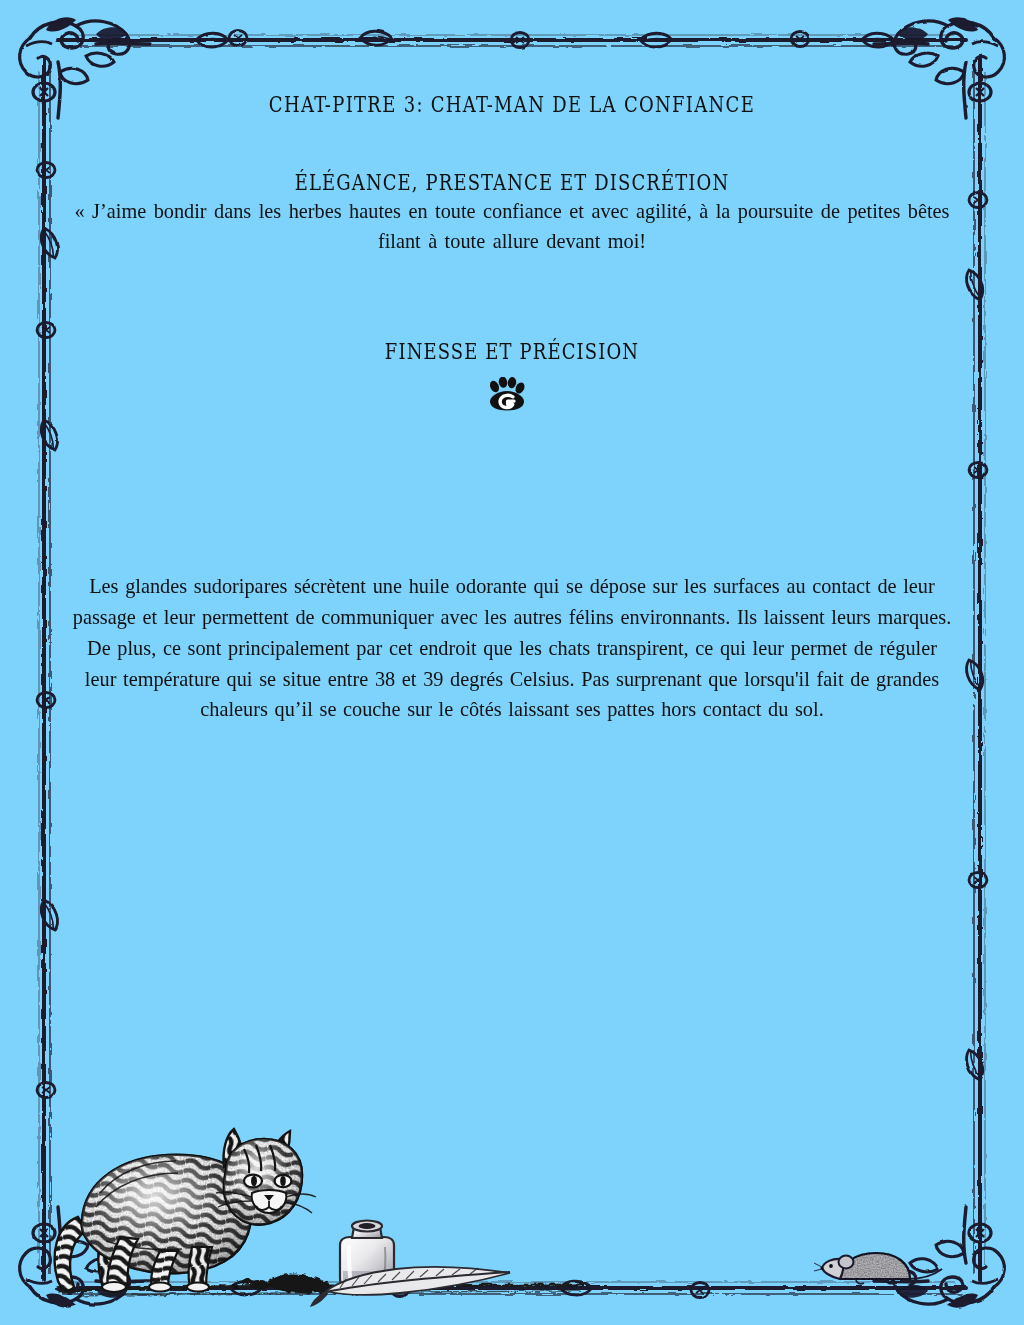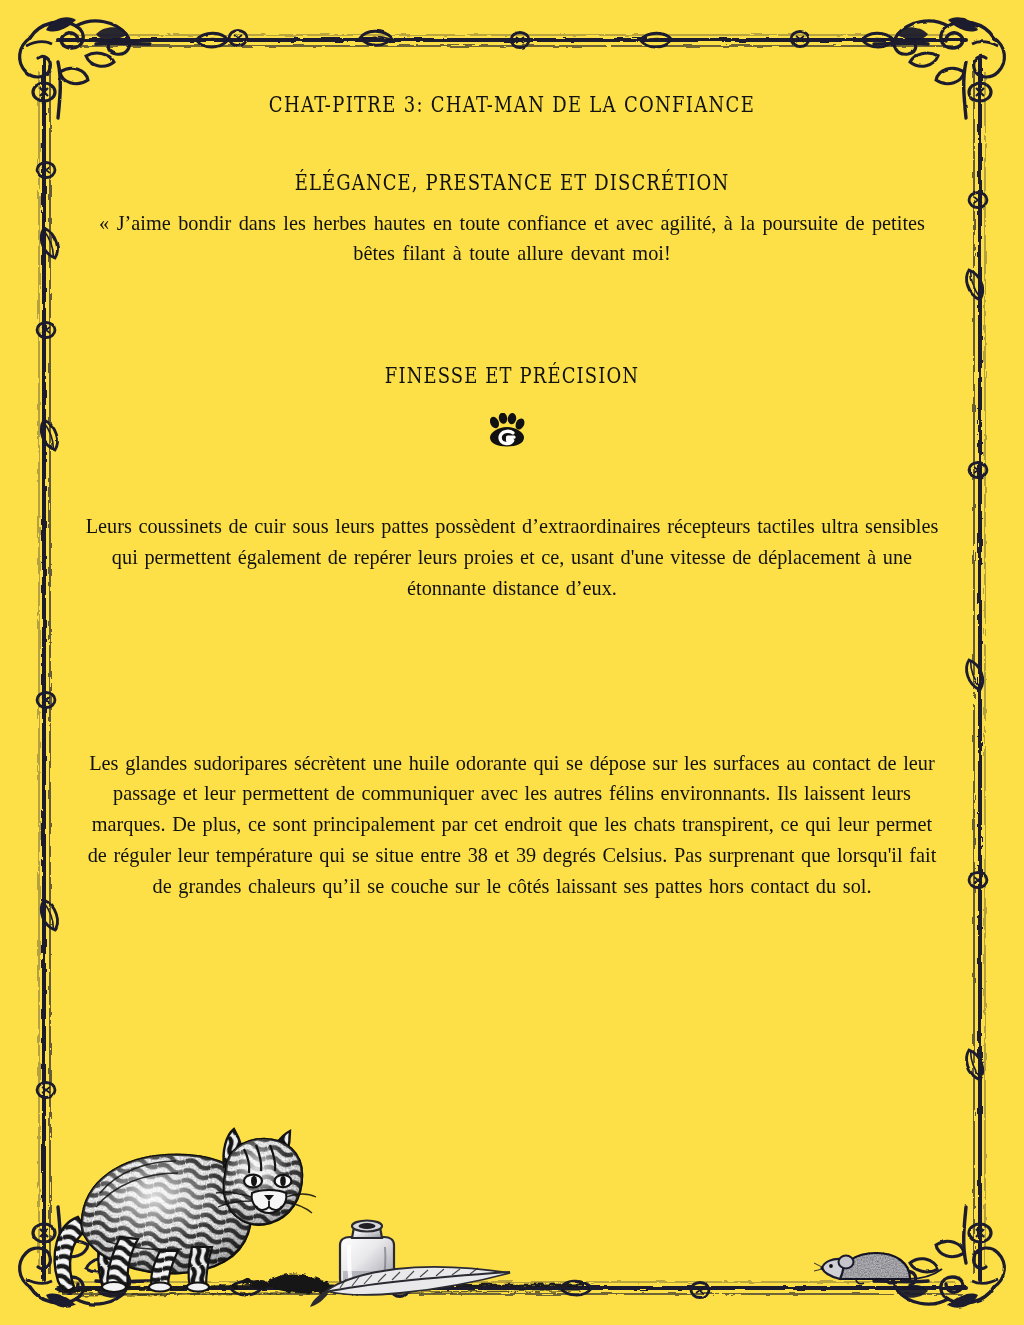--- a/index.html
+++ b/index.html
@@ -15,21 +15,21 @@
     color: #111111;
     position: relative;
   }
 
   
   .page {
     position: absolute;
     inset: 0;
     width: 1024px;
     height: 1325px;
-    background: #fde047;
+    background: #7dd3fc;
   }
   .border-frame {
     position: absolute;
     inset: 0;
     width: 1024px;
     height: 1325px;
     pointer-events: none;
   }
   .border-frame svg { display: block; }
 
@@ -59,21 +59,21 @@
     font-weight: 400;
     line-height: 1.2;
     margin: 0;
     font-family: "DejaVu Serif Condensed", "Liberation Serif", serif;
     transform: scaleX(0.93);
   }
 
   .para {
     font-size: 20.3px;
     line-height: 1.52;
-    margin: 12px;
+    margin: 0;
     text-align: center;
     word-spacing: 1.6px;
   }
 
   .spacer-xl { height: 52px; }
   .spacer-lg { height: 40px; }
   .spacer-md { height: 30px; }
   .spacer-xs { height: 12px; }
 
   
@@ -268,21 +268,20 @@
             <path d="M20,14 C29,14 37,19.5 37,24.5 C37,30.5 29.5,33.5 20,33.5
                      C10.5,33.5 3,30.5 3,24.5 C3,19.5 11,14 20,14 Z" fill="#111"></path>
 
             <path d="M26,19.8 C22.5,17.4 16.6,17.8 14.2,21.2 C11.6,24.9 13.6,29.6 18.2,30.4
                      C21.6,31 24.6,29.6 25.8,27.4 L20.6,27.4 L20.6,24.2 L27,24.2" fill="none" stroke="#ffffff" stroke-width="3.3" stroke-linecap="round" stroke-linejoin="round"></path>
           </svg>
         </span>
       </p>
 
       <div class="spacer-lg"></div>
-      <p class="para">Leurs coussinets de cuir sous leurs pattes possèdent d’extraordinaires récepteurs tactiles ultra sensibles qui permettent également de repérer leurs proies et ce, usant d'une vitesse de déplacement à une étonnante distance d’eux.</p>
 
       <div class="spacer-lg"></div>
 
       <div class="spacer-lg"></div>
 
       <div class="spacer-lg"></div>
       <p class="para">Les glandes sudoripares sécrètent une huile odorante qui se dépose sur les surfaces au contact de leur passage et leur permettent de communiquer avec les autres félins environnants. Ils laissent leurs marques. De plus, ce sont principalement par cet endroit que les chats transpirent, ce qui leur permet de réguler leur température qui se situe entre 38 et 39 degrés Celsius. Pas surprenant que lorsqu'il fait de grandes chaleurs qu’il se couche sur le côtés laissant ses pattes hors contact du sol.</p>
     </div>
   </div>
 

